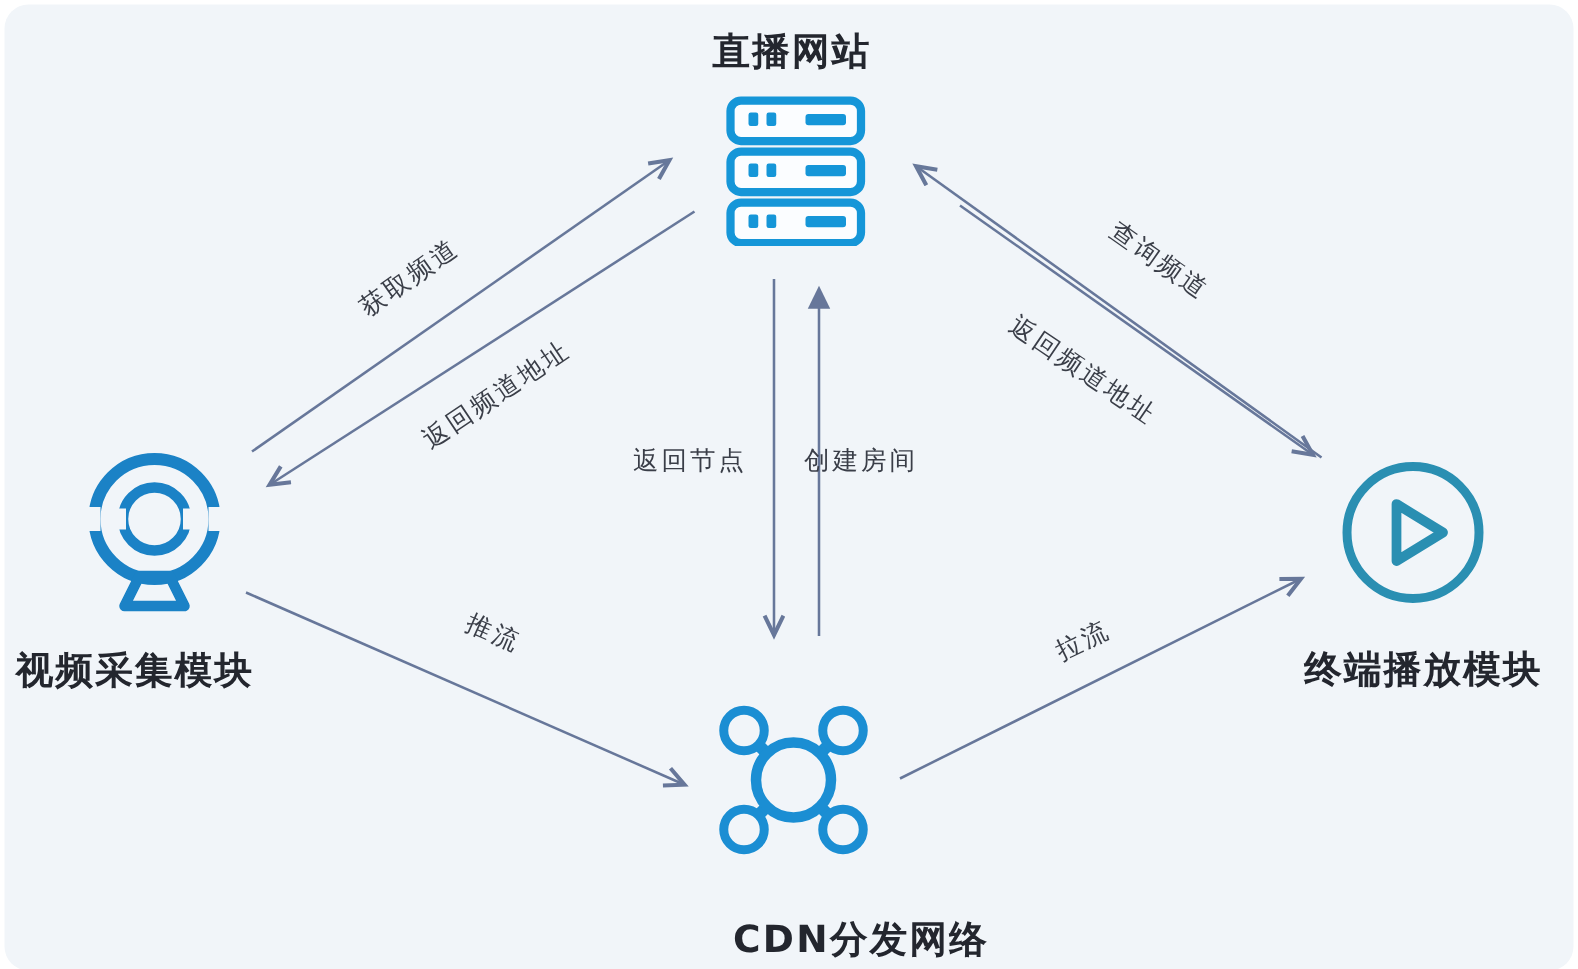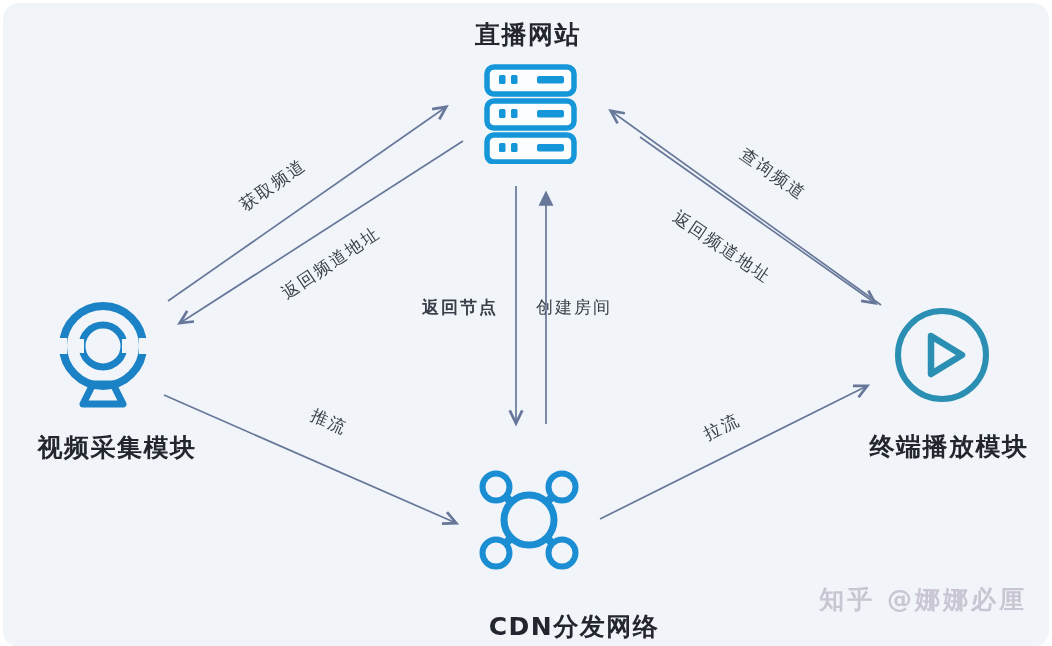--- a/index.html
+++ b/index.html
@@ -76,21 +76,21 @@
     <svg width="102" height="112" viewBox="0 0 102 112">
       <circle cx="51" cy="47" r="40" fill="none" stroke="#1b82c6" stroke-width="8"></circle>
       <circle cx="51" cy="47" r="21" fill="none" stroke="#1b82c6" stroke-width="7"></circle>
       <rect x="2" y="39" width="13" height="16" fill="#f1f5f9"></rect>
       <rect x="87" y="39" width="13" height="16" fill="#f1f5f9"></rect>
       <rect x="23" y="40" width="9" height="14" fill="#f1f5f9"></rect>
       <rect x="70" y="40" width="9" height="14" fill="#f1f5f9"></rect>
       <path d="M41,85 L61,85 L71,105 L31,105 Z" fill="none" stroke="#1b82c6" stroke-width="7" stroke-linejoin="round"></path>
     </svg>
   </div>
-  <div class="node-title" style="left:114px;top:444px;">视频采集模块</div>
+  <div class="node-title" style="left:87px;top:444px;">视频采集模块</div>
 
   <div class="icon-wrap" style="left:889px;top:302px;">
     <svg width="100" height="100" viewBox="0 0 100 100">
       <circle cx="50" cy="50" r="44" fill="none" stroke="#2a8fb2" stroke-width="6"></circle>
       <path d="M39,31 L70,50 L39,69 Z" fill="none" stroke="#2a8fb2" stroke-width="6.5" stroke-linejoin="round"></path>
     </svg>
   </div>
   <div class="node-title" style="left:946px;top:443px;">终端播放模块</div>
 
   <div class="icon-wrap" style="left:475px;top:466px;">
@@ -105,22 +105,21 @@
       <circle cx="18" cy="18" r="13.5" fill="#f1f5f9" stroke="#1b8ed3" stroke-width="6"></circle>
       <circle cx="84" cy="18" r="13.5" fill="#f1f5f9" stroke="#1b8ed3" stroke-width="6"></circle>
       <circle cx="18" cy="84" r="13.5" fill="#f1f5f9" stroke="#1b8ed3" stroke-width="6"></circle>
       <circle cx="84" cy="84" r="13.5" fill="#f1f5f9" stroke="#1b8ed3" stroke-width="6"></circle>
     </svg>
   </div>
   <div class="node-title" style="left:527px;top:623px;margin-left:44px;">CDN分发网络</div>
 
   <div class="edge-label" style="left:270px;top:182px;transform:translate(-50%,-50%) rotate(-35deg);">获取频道</div>
   <div class="edge-label" style="left:328px;top:260px;transform:translate(-50%,-50%) rotate(-34deg);">返回频道地址</div>
-  <div class="edge-label" style="left:457px;top:304px;transform:translate(-50%,-50%);font-weight:bold;">返回节点</div>
+  <div class="edge-label" style="left:457px;top:304px;transform:translate(-50%,-50%);">返回节点</div>
   <div class="edge-label" style="left:571px;top:304px;transform:translate(-50%,-50%);">创建房间</div>
   <div class="edge-label" style="left:770px;top:171px;transform:translate(-50%,-50%) rotate(35deg);">查询频道</div>
   <div class="edge-label" style="left:719px;top:244px;transform:translate(-50%,-50%) rotate(34deg);">返回频道地址</div>
   <div class="edge-label" style="left:326px;top:419px;transform:translate(-50%,-50%) rotate(24deg);">推流</div>
   <div class="edge-label" style="left:719px;top:424px;transform:translate(-50%,-50%) rotate(-26deg);">拉流</div>
 
-  <div class="watermark">知乎 @娜娜必厘</div>
 
 </div>
 
 </body></html>

